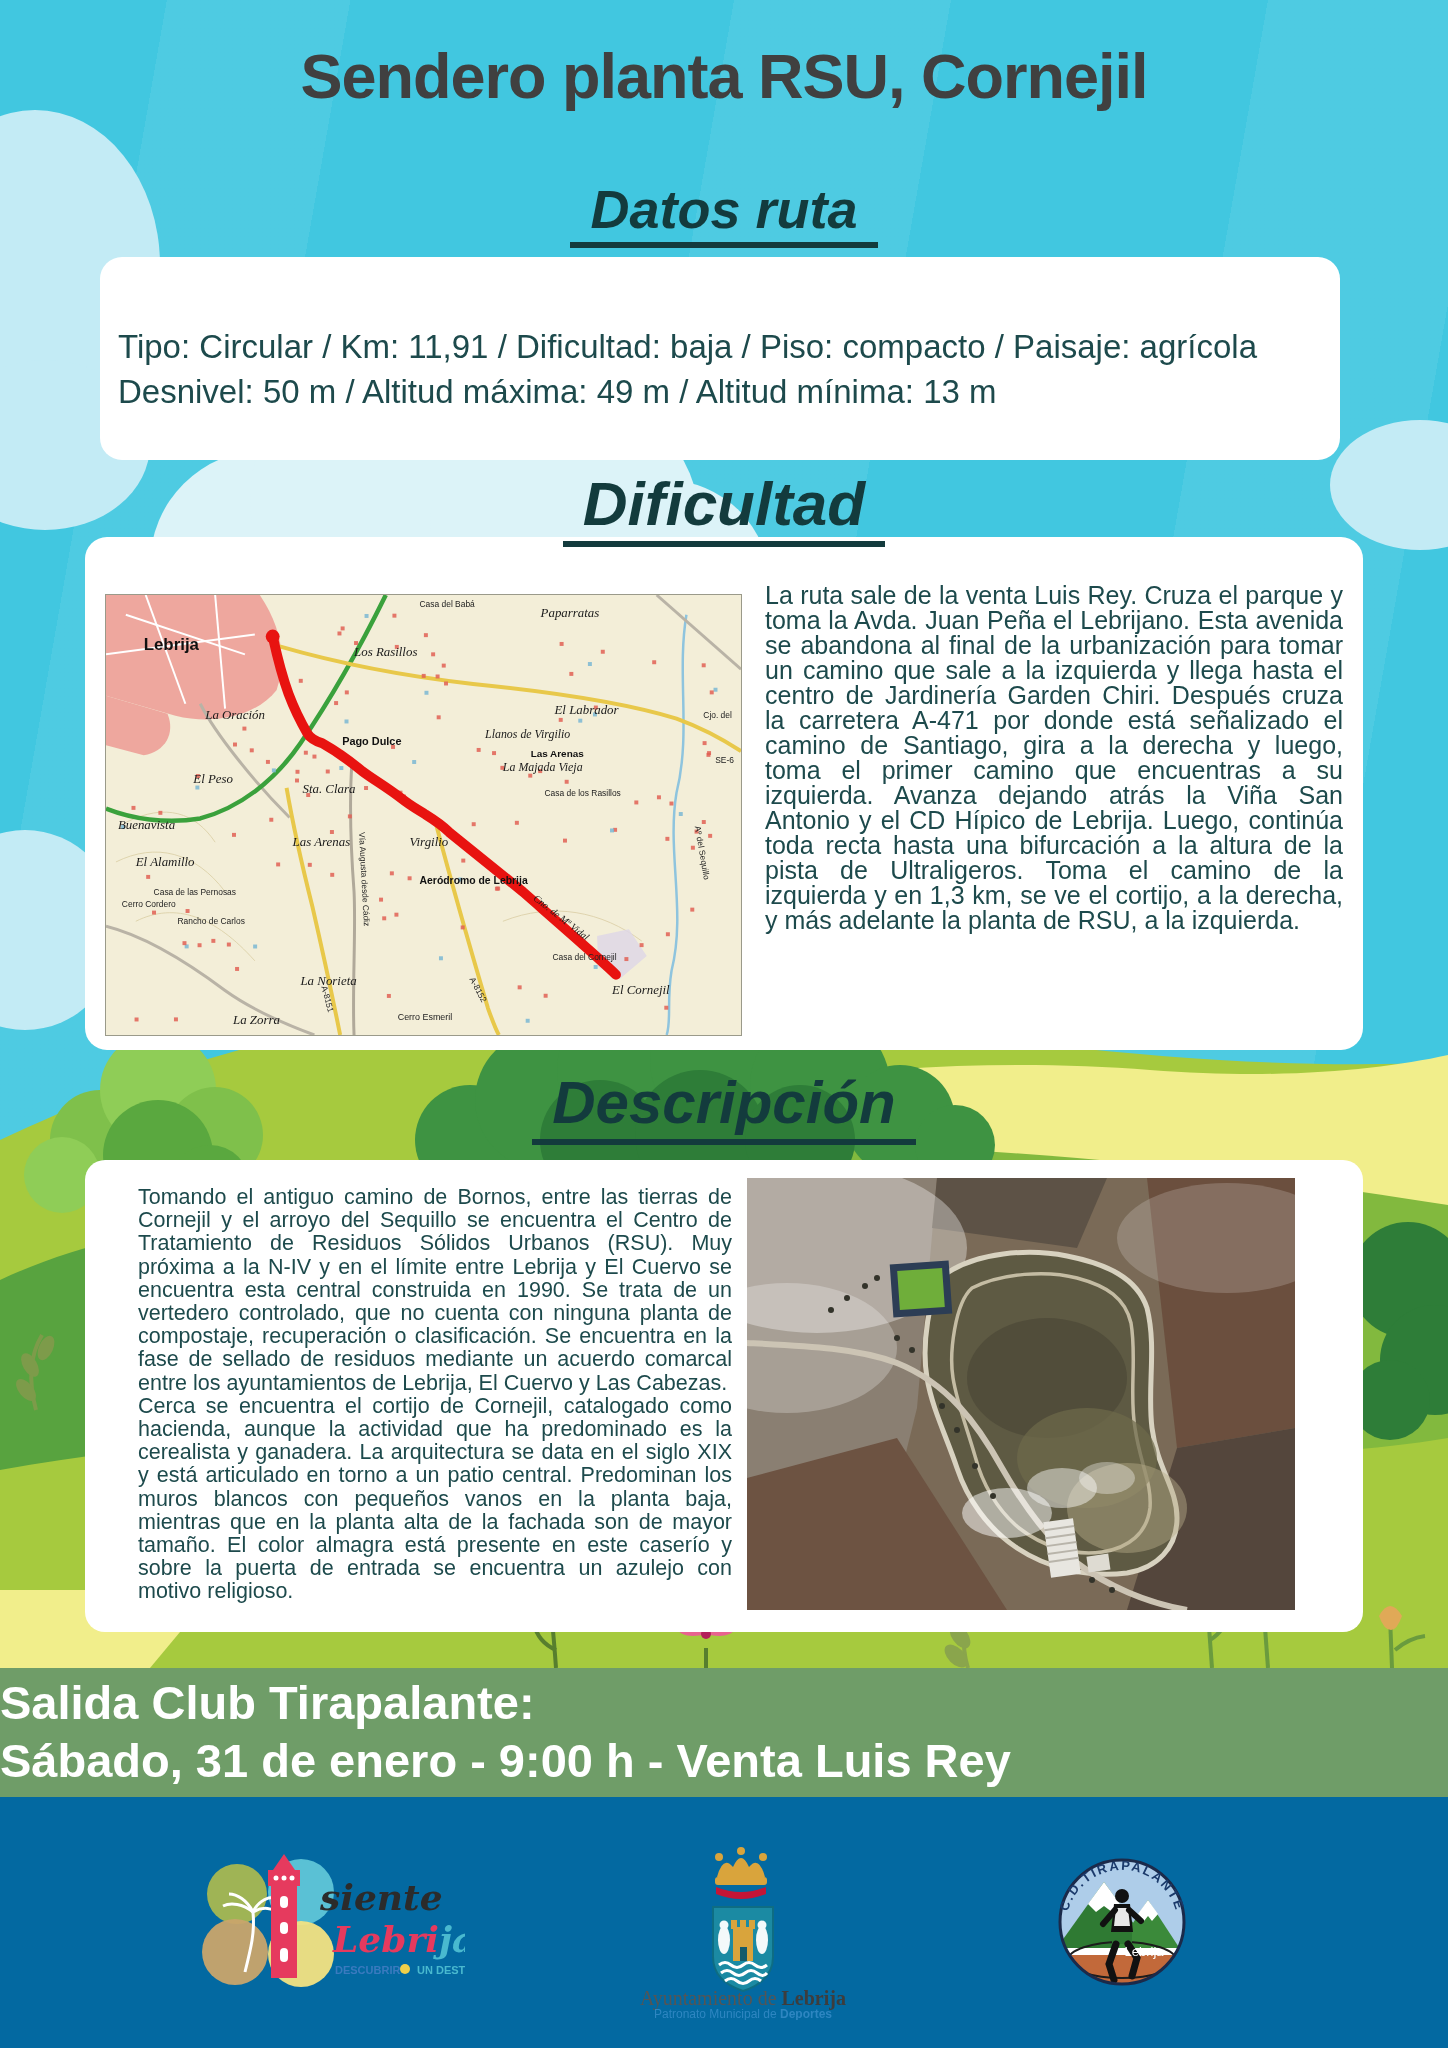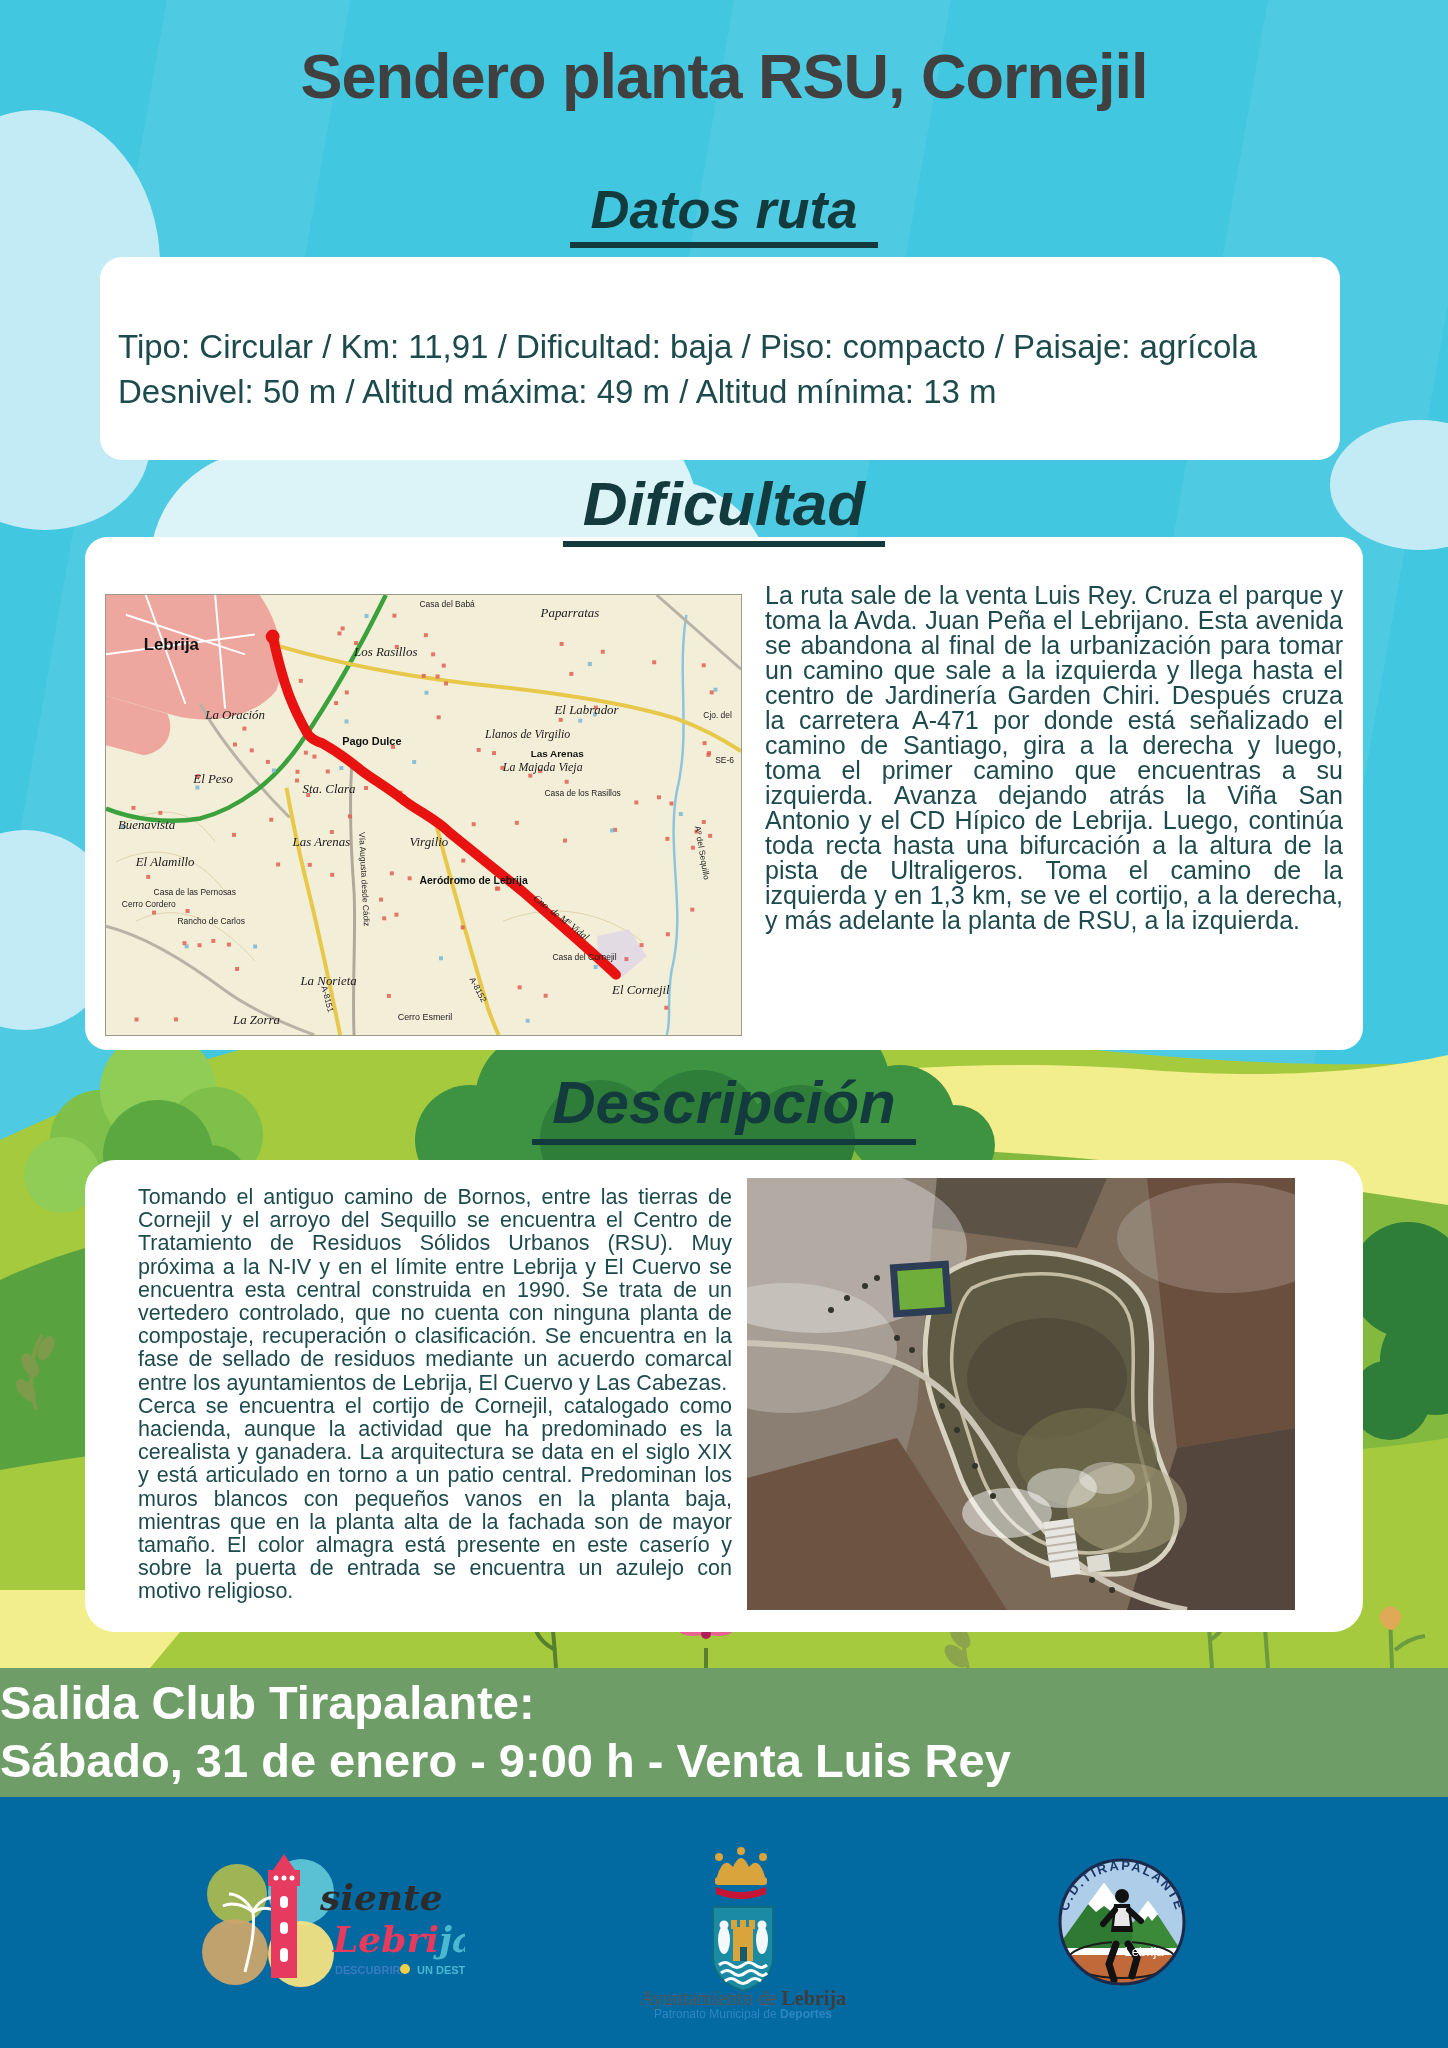--- a/index.html
+++ b/index.html
@@ -14,21 +14,21 @@
     font-size:63px;font-weight:bold;letter-spacing:-1px;color:#404040;}
   .sec-heading{position:absolute;left:0;right:0;text-align:center;z-index:6;color:#133b3d;}
   .sec-heading span{display:inline-block;font-style:italic;font-weight:bold;
     border-bottom:6px solid #133b3d;padding:0 20px 2px 20px;}
   .h-datos{top:178px;font-size:54px;}
   .h-itin{top:468px;font-size:62px;}
   .h-desc{top:1068px;font-size:60px;}
   .card{position:absolute;background:#ffffff;z-index:3;}
   .card-datos{left:100px;top:257px;width:1240px;height:203px;border-radius:22px;}
   .card-itin{left:85px;top:537px;width:1278px;height:513px;border-radius:22px;}
-  .card-desc{left:85px;top:1160px;width:1278px;height:472px;border-radius:30px;}
+  .card-desc{left:85px;top:1160px;width:1278px;height:472px;border-radius:20px;}
   .datos-text{position:absolute;left:18px;top:40px;width:1205px;
     font-size:33px;line-height:45px;color:#1d4a4c;margin-top:27px;}
   .itin-text{position:absolute;left:680px;top:46px;width:578px;
     font-size:25px;line-height:25px;color:#1d4a4c;text-align:justify;}
   .desc-text{position:absolute;left:53px;top:26px;width:594px;
     font-size:21.5px;line-height:23.2px;color:#1d4a4c;text-align:justify;}
   .map-wrap{position:absolute;left:20px;top:57px;width:635px;height:440px;
     border:1px solid #9a9a8a;background:#f3eed8;}
   .photo-wrap{position:absolute;left:662px;top:18px;width:548px;height:432px;background:#7a6a57;}
   .hills{position:absolute;left:0;top:950px;z-index:2;}

